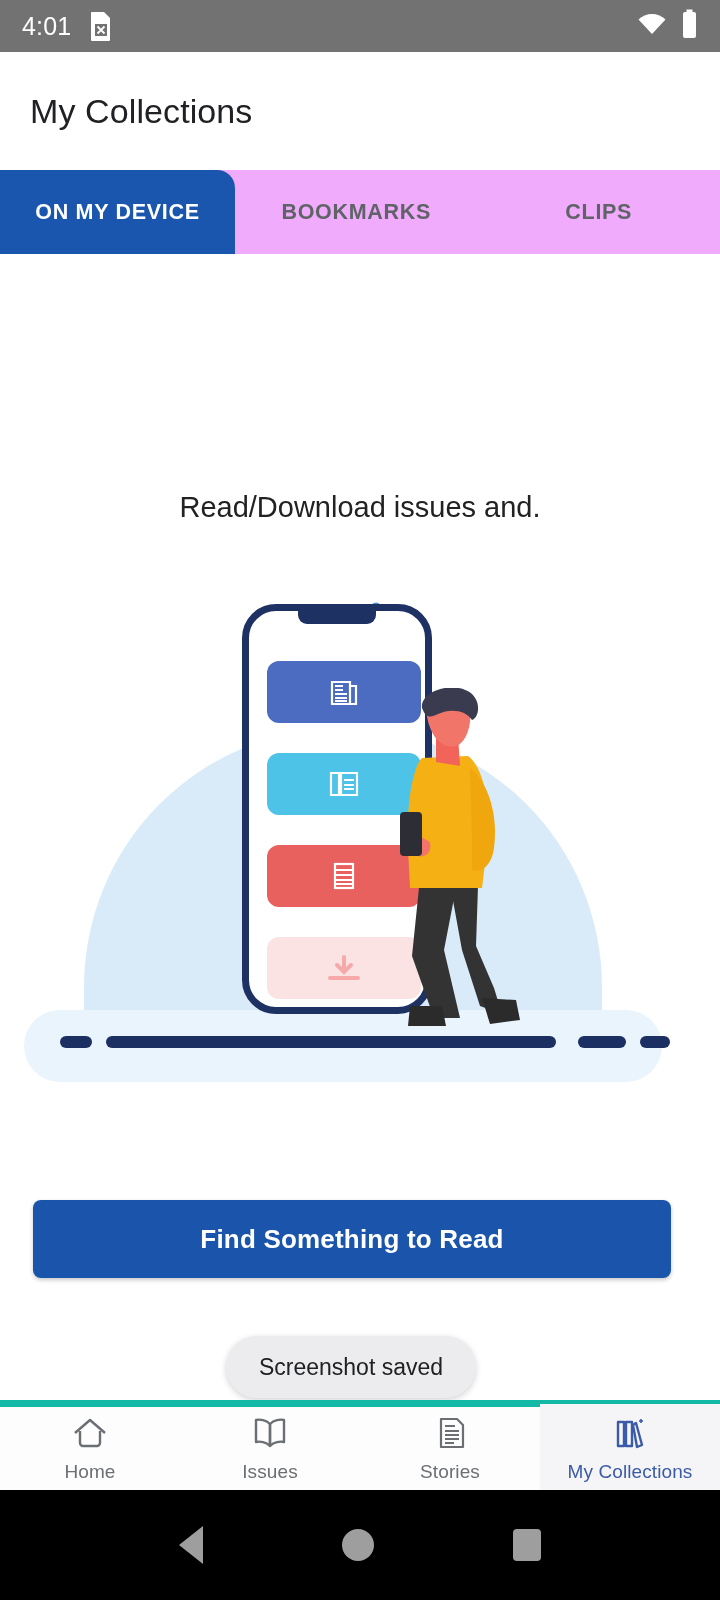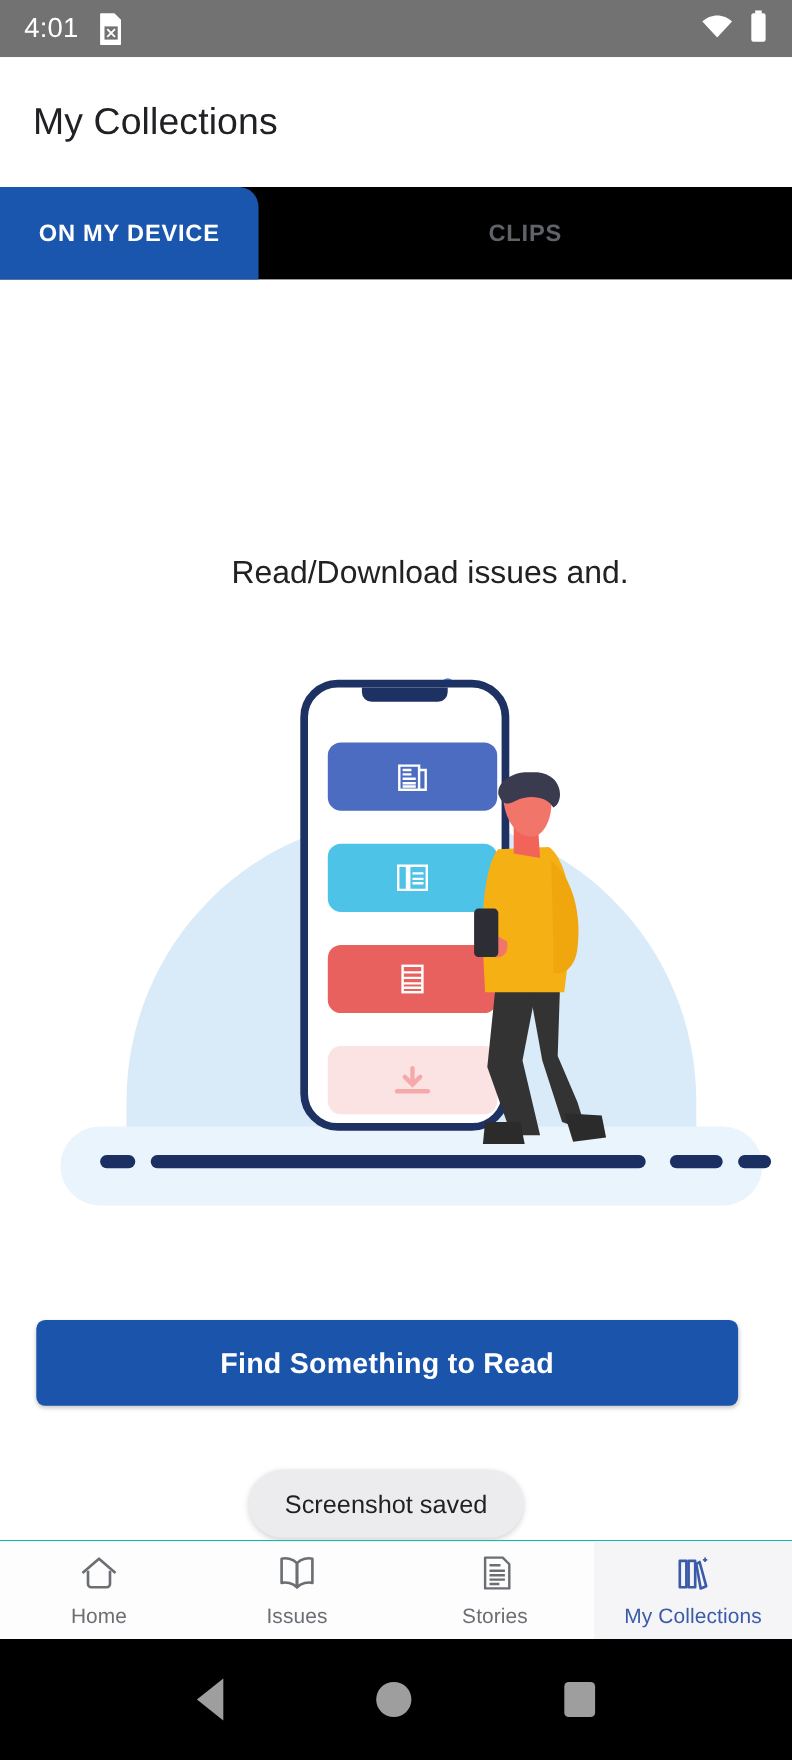--- a/index.html
+++ b/index.html
@@ -26,33 +26,33 @@
   
   .appbar {
     position: absolute; top: 52px; left: 0; width: 720px; height: 118px;
     background: #ffffff; display: flex; align-items: center; padding-left: 30px;
   }
   .page-title { font-size: 34px; color: #202124; font-weight: 400; letter-spacing: .1px; }
 
   
   .tabbar {
     position: absolute; top: 170px; left: 0; width: 720px; height: 84px;
-    background: #000000; display: flex;
+    background: #f0abfc; display: flex;
   }
   .tab {
     flex: 1 1 0; display: flex; align-items: center; justify-content: center;
     font-size: 21.5px; font-weight: 600; letter-spacing: .7px; color: #5f6368;
   }
   .tab.active {
     background: #1a56ad; color: #ffffff; border-top-right-radius: 18px;
     flex: 0 0 235px;
   }
 
   
-  .body { position: absolute; top: 270px; left: 0; width: 604px; height: 1140px; background:#fff;margin-left:31px; }
+  .body { position: absolute; top: 256px; left: 0; width: 604px; height: 1140px; background:#fff; }
 
   .empty-text {
     position: absolute; top: 226px; left: 0; width: 720px;
     text-align: center; color: #222; font-size: 29px; line-height: 50px;
   }
 
   
   .illus { position: absolute; top: 340px; left: 0; width: 720px; height: 560px; }
 
   .wifi-off { position: absolute; left: 288px; top: 0; }
@@ -108,21 +108,21 @@
     position: absolute; left: 226px; top: 1336px; width: 250px; height: 62px;
     background: #ececee; border-radius: 31px;
     display: flex; align-items: center; justify-content: center;
     color: #202124; font-size: 23px;
     box-shadow: 0 2px 6px rgba(0,0,0,.18);
   }
 
   
   .bottomnav {
     position: absolute; left: 0; top: 1400px; width: 720px; height: 90px;
-    background: #fdfdfd; border-top: 1px solid #14b8a6;
+    background: #fdfdfd; border-top: 7px solid #14b8a6;
     display: flex; align-items: center;
   }
   .navitem {
     flex: 1 1 0; height: 90px; display: flex; flex-direction: column;
     align-items: center; justify-content: center; gap: 5px; cursor: pointer;
   }
   .navitem .label { font-size: 19px; color: #6b6f73; letter-spacing: .1px; }
   .navitem.active .label { color: #3b5ba9; }
   .navitem.active { background: #f5f5f7; }
 
@@ -167,20 +167,23 @@
 
   <div class="appbar">
     <span class="page-title">My Collections</span>
   </div>
 
   <div class="tabbar">
     <div class="tab active">
       <span>ON MY DEVICE</span>
     </div>
     <div class="tab">
+      <span>BOOKMARKS</span>
+    </div>
+    <div class="tab">
       <span>CLIPS</span>
     </div>
   </div>
 
   <div class="body">
 
     <div class="empty-text">
       <div>Read/Download issues and.</div>
     </div>
 

